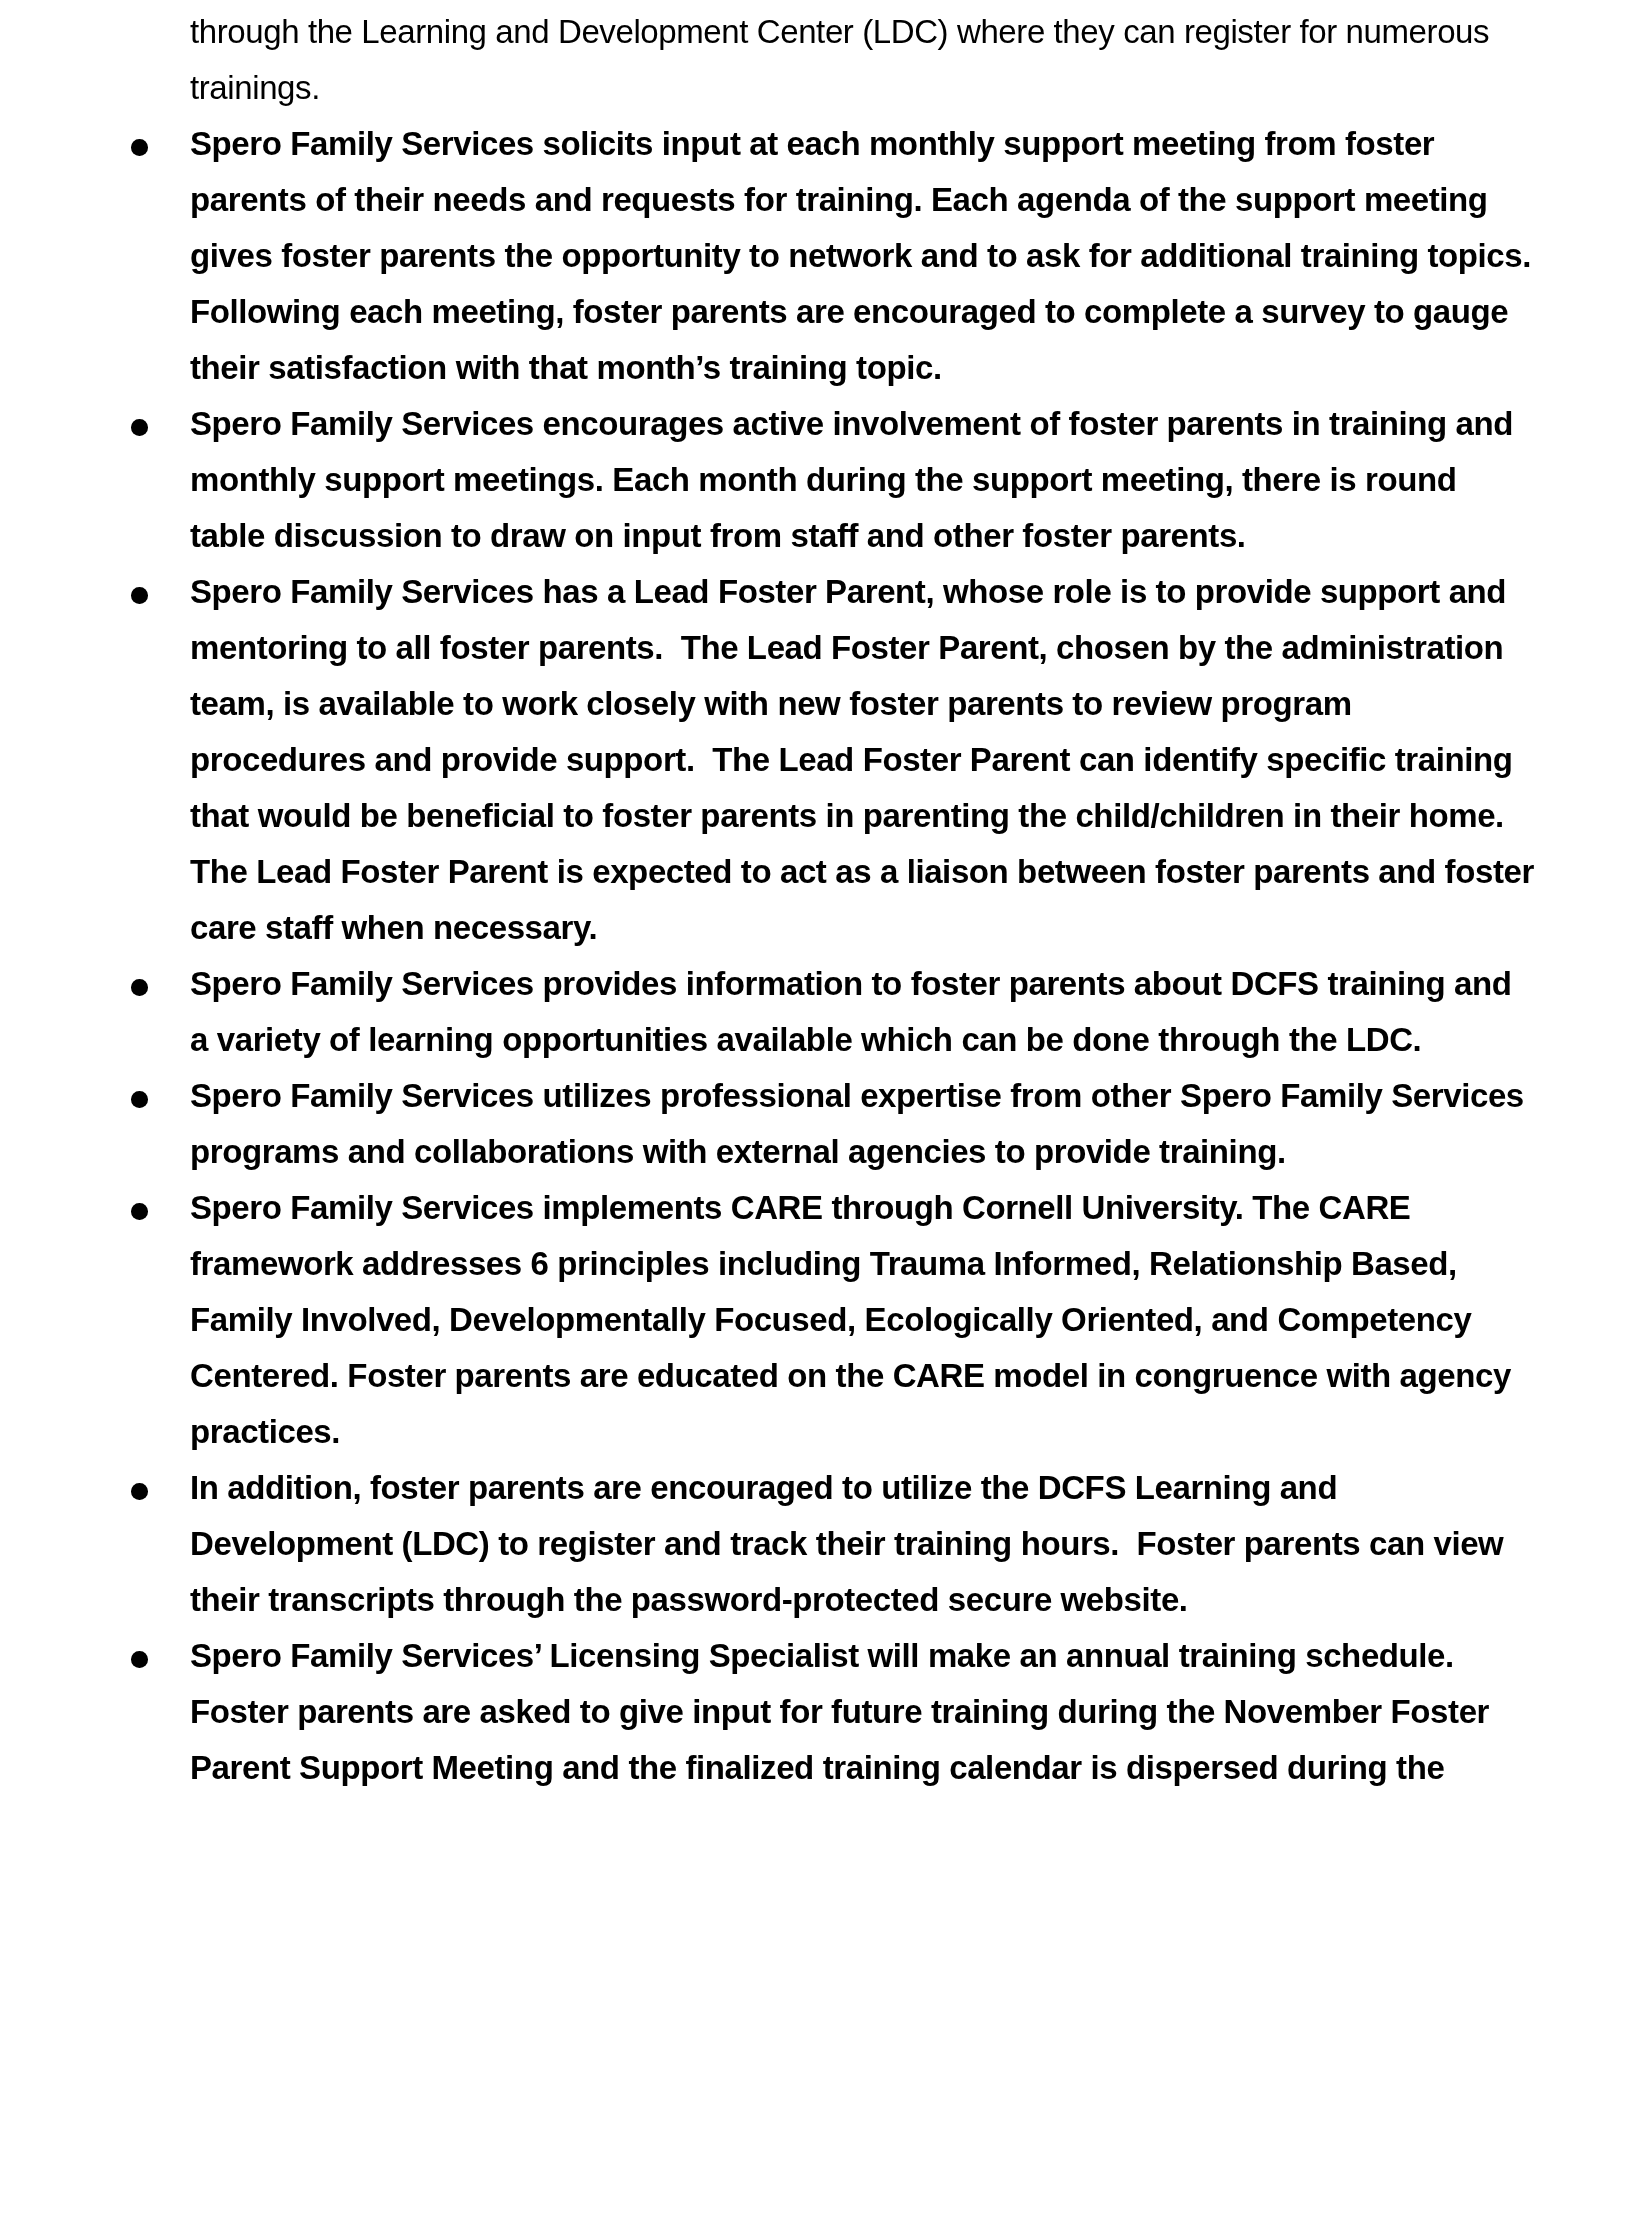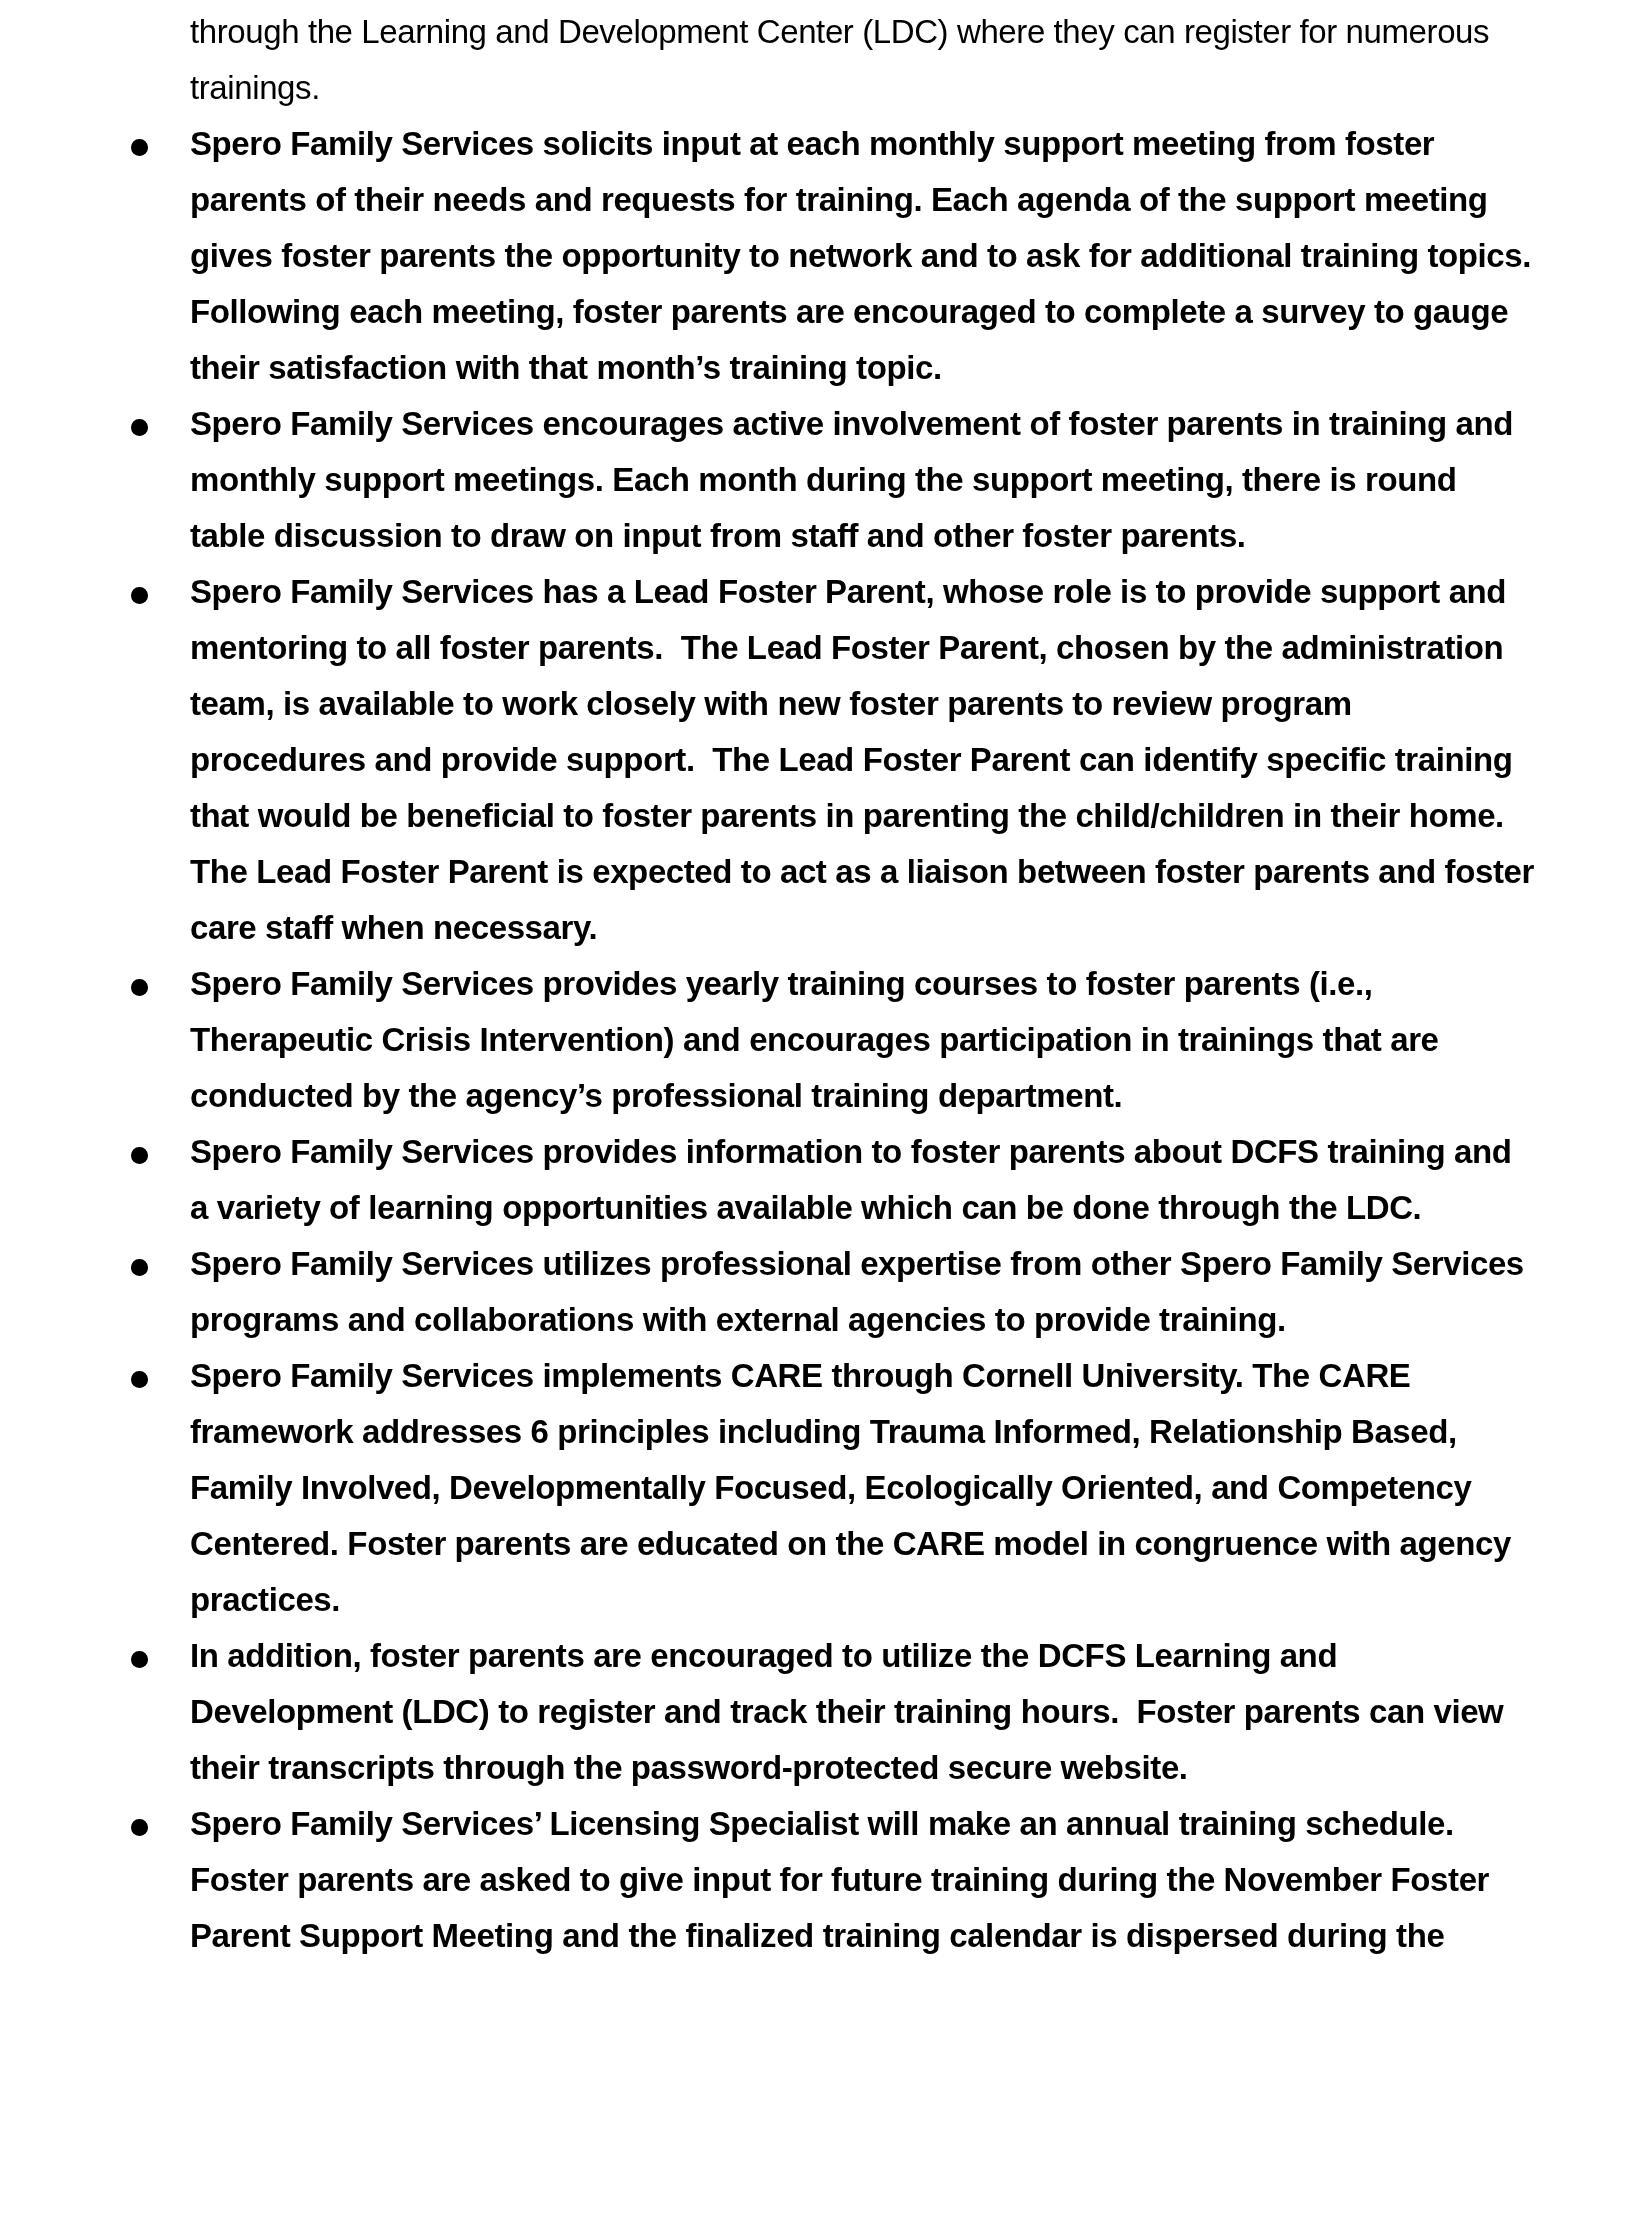--- a/index.html
+++ b/index.html
@@ -69,21 +69,20 @@
 <div class="page">
 
   <div class="doc-body">
 
     <p class="intro">through the Learning and Development Center (LDC) where they can register for numerous trainings.</p>
 
     <ul class="bullet-list">
       <li class="bullet-item"><span class="bullet-dot"></span><span>Spero Family Services solicits input at each monthly support meeting from foster parents of their needs and requests for training. Each agenda of the support meeting gives foster parents the opportunity to network and to ask for additional training topics. Following each meeting, foster parents are encouraged to complete a survey to gauge their satisfaction with that month’s training topic.</span></li>
       <li class="bullet-item"><span class="bullet-dot"></span><span>Spero Family Services encourages active involvement of foster parents in training and monthly support meetings. Each month during the support meeting, there is round table discussion to draw on input from staff and other foster parents.</span></li>
       <li class="bullet-item"><span class="bullet-dot"></span><span>Spero Family Services has a Lead Foster Parent, whose role is to provide support and mentoring to all foster parents.  The Lead Foster Parent, chosen by the administration team, is available to work closely with new foster parents to review program procedures and provide support.  The Lead Foster Parent can identify specific training that would be beneficial to foster parents in parenting the child/children in their home.   The Lead Foster Parent is expected to act as a liaison between foster parents and foster care staff when necessary.</span></li>
-      <li class="bullet-item"><span class="bullet-dot"></span><span>Spero Family Services provides yearly training courses to foster parents (i.e., Therapeutic Crisis Intervention) and encourages participation in trainings that are conducted by the agency’s professional training department.</span></li>
       <li class="bullet-item"><span class="bullet-dot"></span><span>Spero Family Services provides information to foster parents about DCFS training and a variety of learning opportunities available which can be done through the LDC.</span></li>
       <li class="bullet-item"><span class="bullet-dot"></span><span>Spero Family Services utilizes professional expertise from other Spero Family Services programs and collaborations with external agencies to provide training.</span></li>
       <li class="bullet-item"><span class="bullet-dot"></span><span>Spero Family Services implements CARE through Cornell University. The CARE framework addresses 6 principles including Trauma Informed, Relationship Based, Family Involved, Developmentally Focused, Ecologically Oriented, and Competency Centered. Foster parents are educated on the CARE model in congruence with agency practices.</span></li>
       <li class="bullet-item"><span class="bullet-dot"></span><span>In addition, foster parents are encouraged to utilize the DCFS Learning and Development (LDC) to register and track their training hours.  Foster parents can view their transcripts through the password-protected secure website.</span></li>
       <li class="bullet-item"><span class="bullet-dot"></span><span>Spero Family Services’ Licensing Specialist will make an annual training schedule. Foster parents are asked to give input for future training during the November Foster Parent Support Meeting and the finalized training calendar is dispersed during the</span></li>
     </ul>
 
   </div>
 
   <div class="footer">

